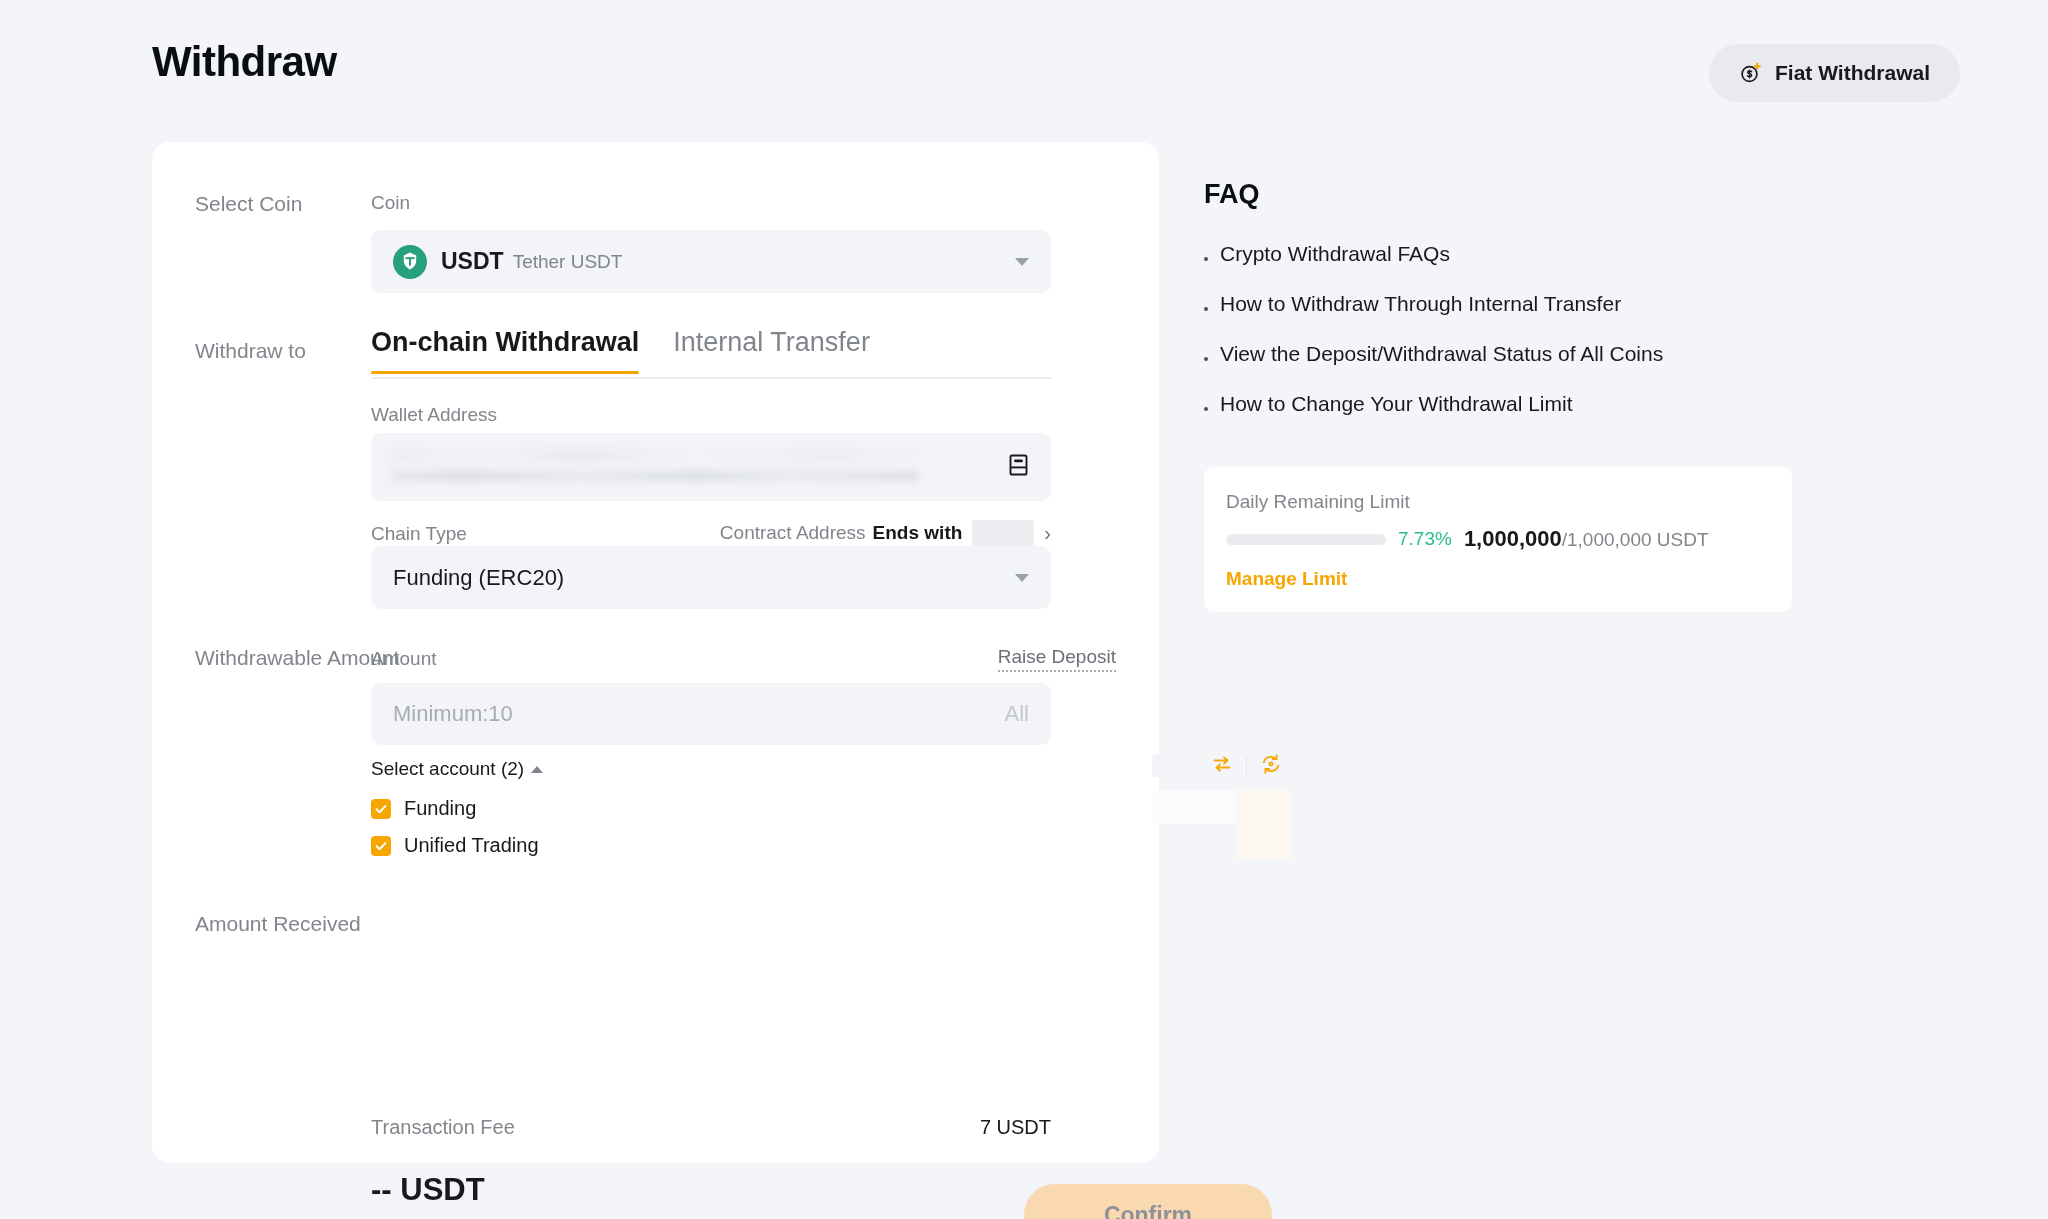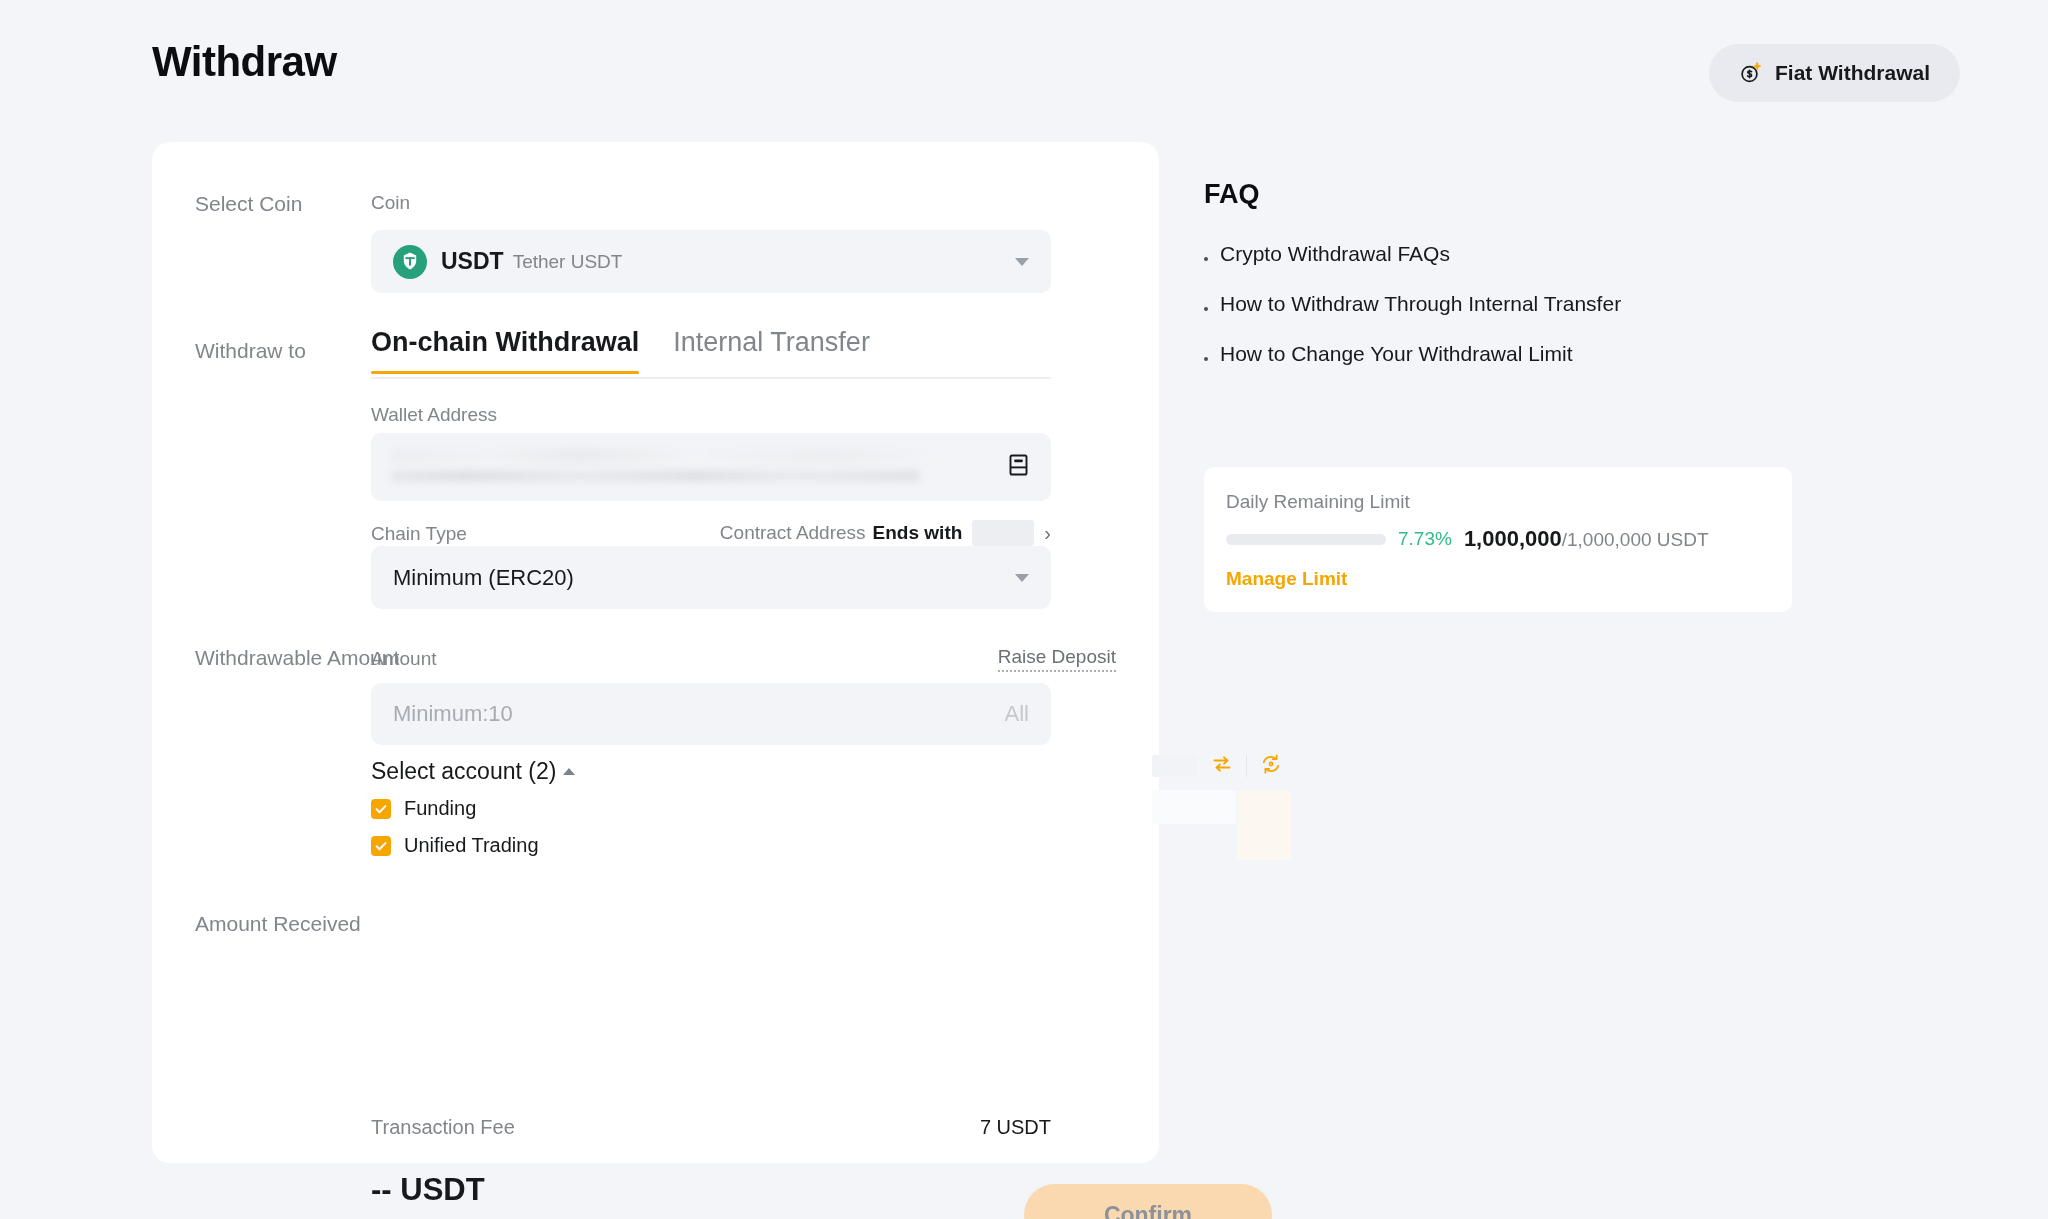--- a/index.html
+++ b/index.html
@@ -124,21 +124,21 @@
     width: 680px; height: 62px;
     background: #f3f4f7; border-radius: 10px;
     display: flex; align-items: center; padding: 0 22px; cursor: text;
   }
   .amount-ph { font-size: 22px; color: #a7abb2; }
   .amount-all { margin-left: auto; font-size: 22px; color: #c4c8ce; cursor: pointer; }
 
   .select-account {
     position: absolute; left: 219px; top: 616px;
     display: flex; align-items: center; gap: 7px;
-    font-size: 23px; color: #17191d; cursor: pointer;
+    font-size: 19px; color: #17191d; cursor: pointer;
   }
   .tri-up {
     width: 0; height: 0;
     border-left: 6px solid transparent; border-right: 6px solid transparent;
     border-bottom: 7px solid #7d838b;
   }
   .acct-tools {
     position: absolute; left: 1000px; top: 610px;
     display: flex; align-items: center; gap: 12px;
   }
@@ -274,21 +274,21 @@
     <div class="row field-label lbl-chain">Chain Type</div>
 
     <div class="contract-line">
       <span class="contract-gray">Contract Address</span>
       <span class="contract-bold">Ends with</span>
       <span class="redact redact-addr"></span>
       <span class="chev-right">›</span>
     </div>
 
     <div class="chain-select">
-      <span>Minimum (ERC20)</span>
+      <span>Funding (ERC20)</span>
       <span class="caret"></span>
     </div>
 
     <div class="row side-label lbl-withdrawable">Withdrawable Amount</div>
     <div class="row field-label lbl-amount">Amount</div>
     <div class="raise-amount">Raise Deposit</div>
 
     <div class="amount-box">
       <span class="amount-ph">Minimum:10</span>
       <span class="amount-all">All</span>
@@ -365,20 +365,24 @@
       <li class="faq-item">
         <span class="faq-dot"></span>
         <span class="faq-text">Crypto Withdrawal FAQs</span>
       </li>
       <li class="faq-item">
         <span class="faq-dot"></span>
         <span class="faq-text">How to Withdraw Through Internal Transfer</span>
       </li>
       <li class="faq-item">
         <span class="faq-dot"></span>
+        <span class="faq-text">View the Deposit/Withdrawal Status of All Coins</span>
+      </li>
+      <li class="faq-item">
+        <span class="faq-dot"></span>
         <span class="faq-text">How to Change Your Withdrawal Limit</span>
       </li>
     </ul>
   </div>
 
   <div class="limit-card">
     <div class="limit-title">Daily Remaining Limit</div>
     <div class="limit-row">
       <span class="bar-track">
         <span class="bar-fill" id="limit-bar-fill" style="width: 100%; background: rgb(46, 189, 133);"></span>

